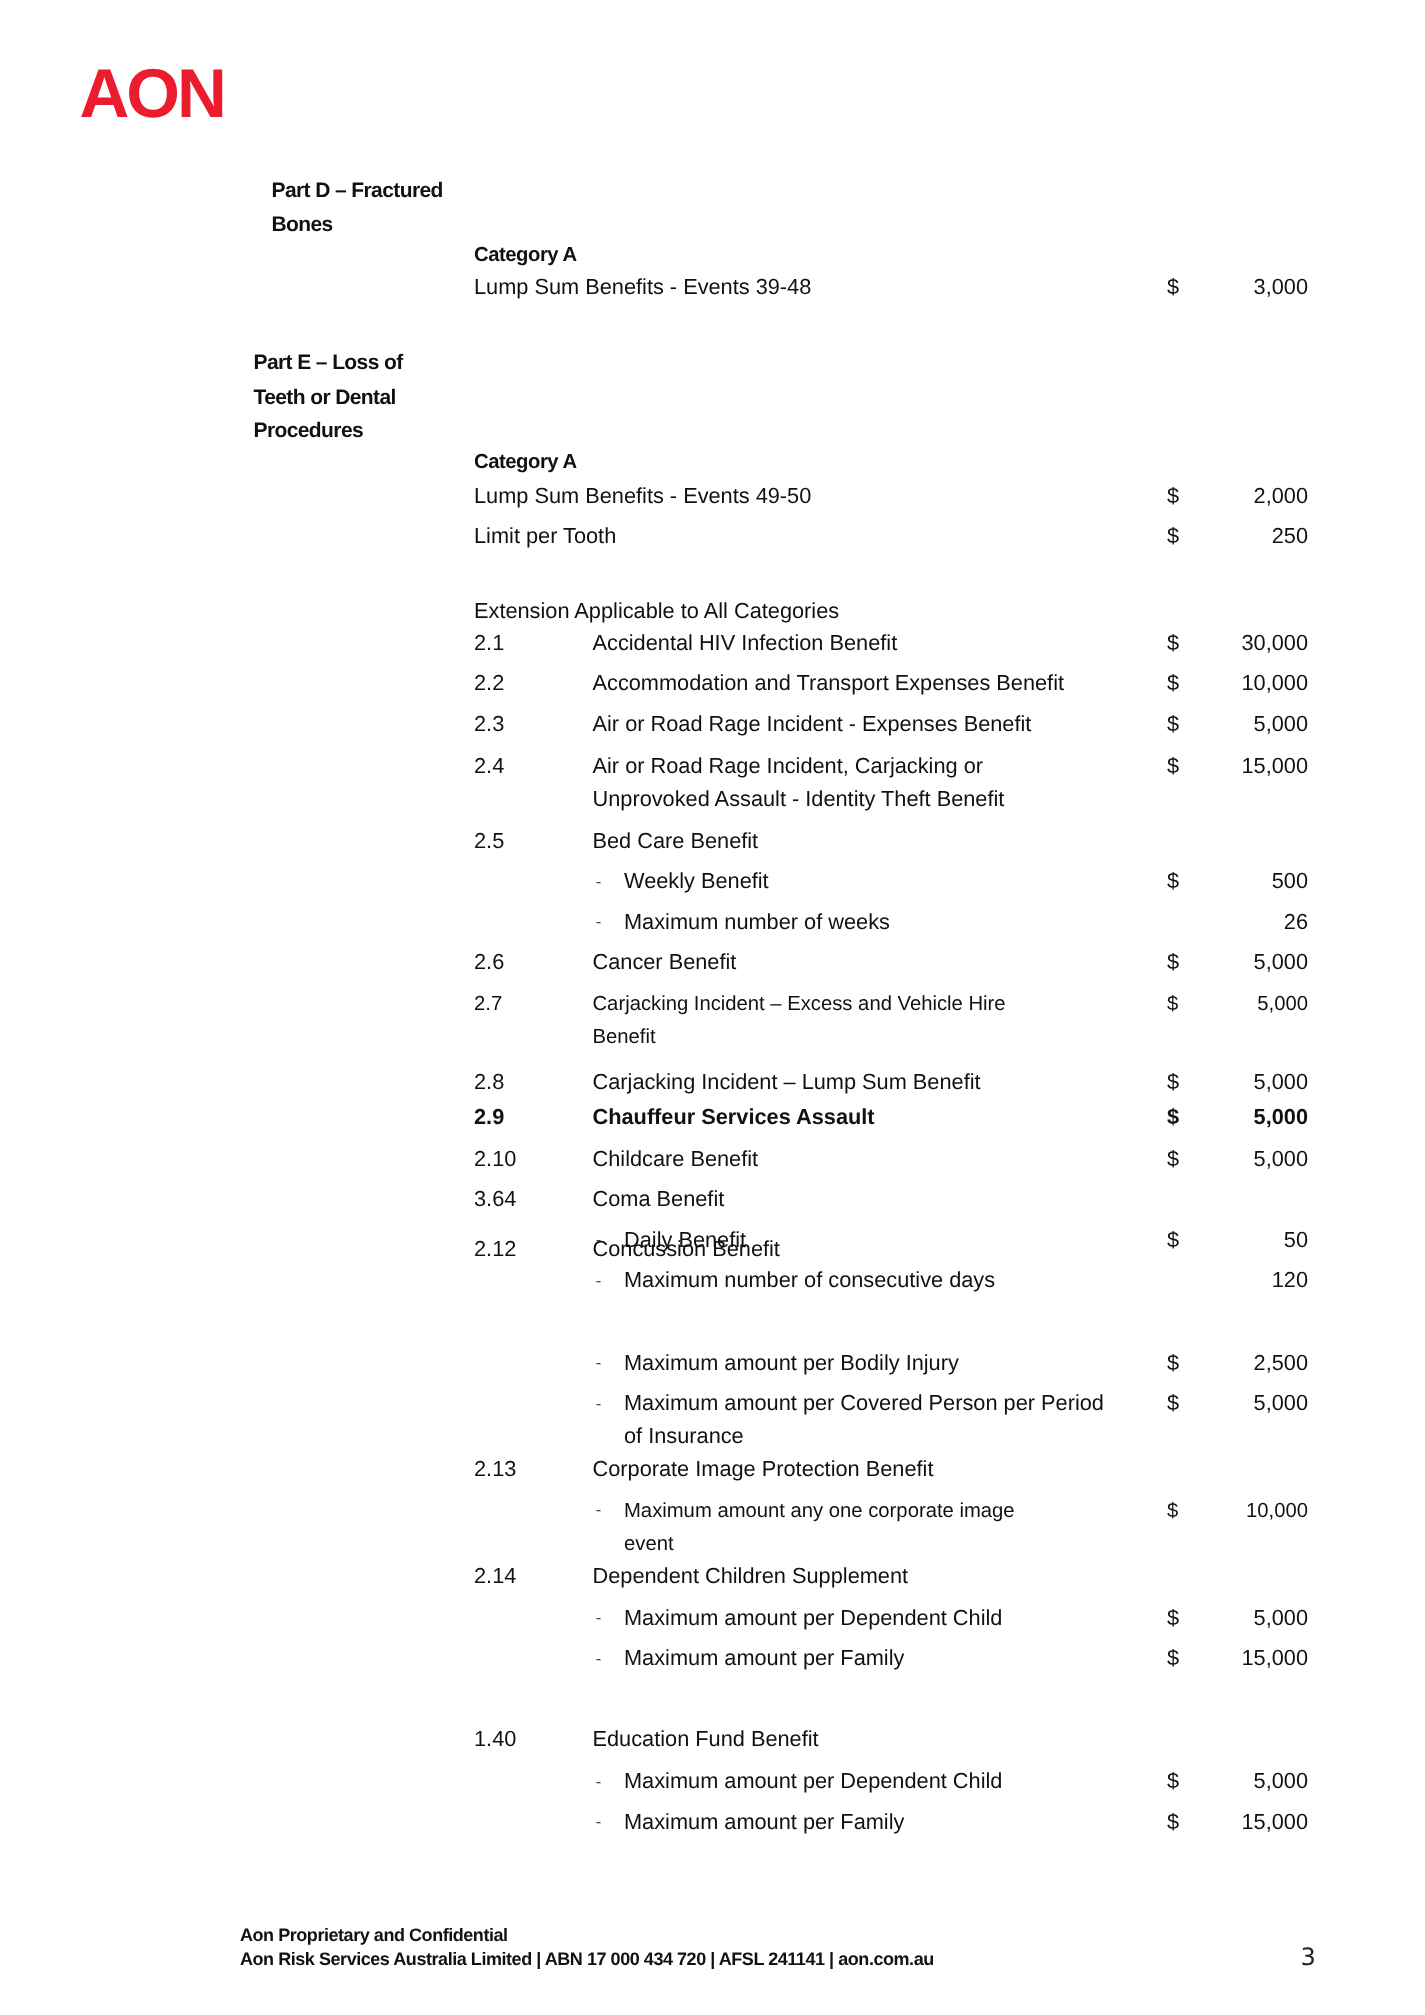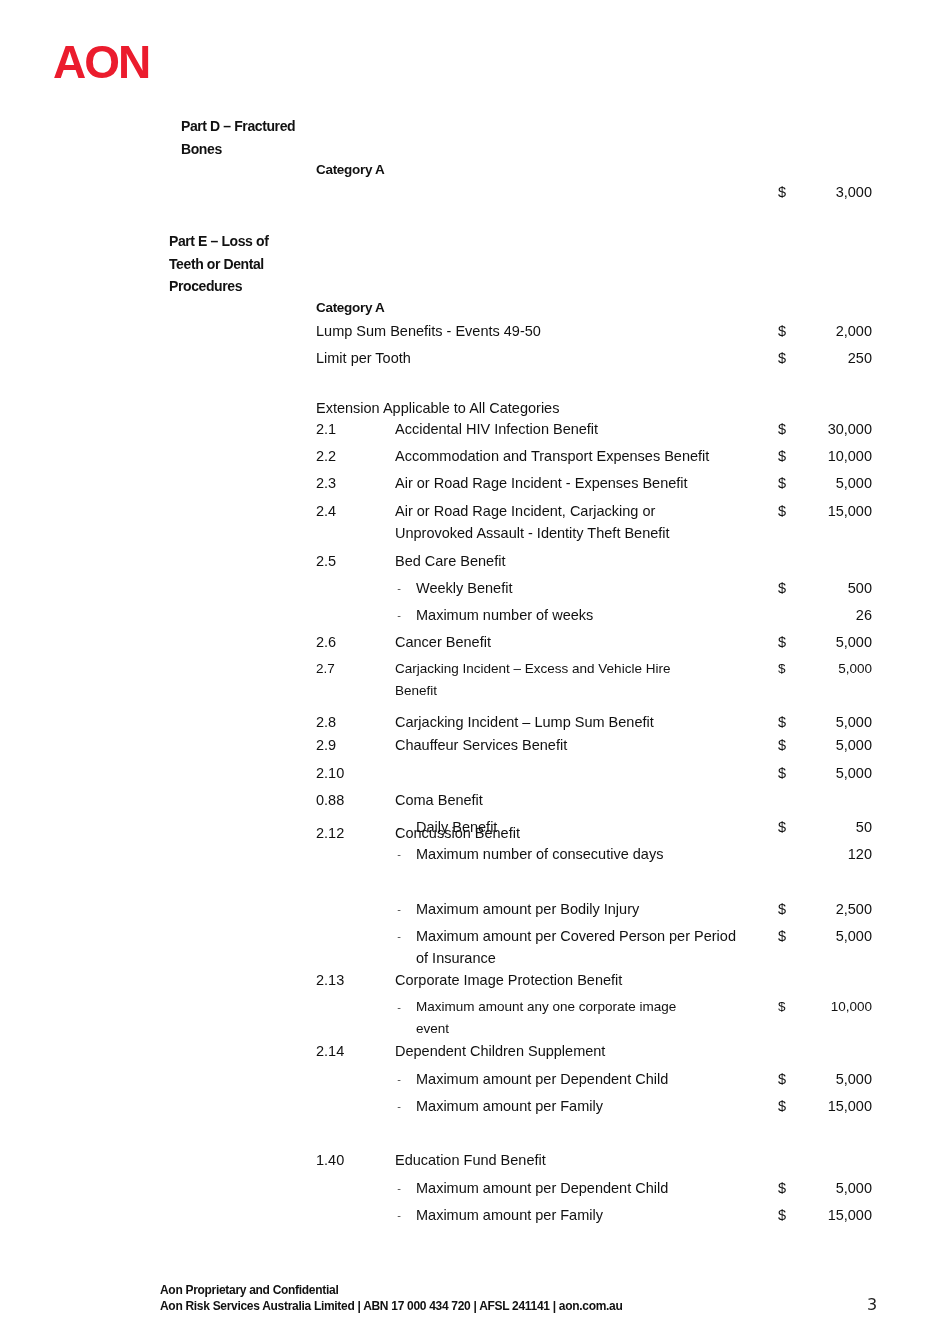--- a/index.html
+++ b/index.html
@@ -30,20 +30,21 @@
     <text x="0" y="40" font-family="Liberation Sans, sans-serif" font-weight="bold" font-size="46" fill="#eb1c2d" letter-spacing="-2">AON</text>
   </svg>
 </div>
 
 <div class="part-title" style="top:115px;margin-left:12px;">
   <div>Part D – Fractured</div>
   <div>Bones</div>
 </div>
 <div class="cat" style="top:160px;">Category A</div>
 <div class="row" style="top:181px;">
+  <span class="plain-label">Lump Sum Benefits - Events 39-48</span>
   <span class="dollar">$</span>
   <span class="amount">3,000</span>
 </div>
 
 <div class="part-title" style="top:230px;">
   <div>Part E – Loss of</div>
   <div>Teeth or Dental</div>
   <div>Procedures</div>
 </div>
 <div class="cat" style="top:298px;">Category A</div>
@@ -122,35 +123,36 @@
   <span class="amount">5,000</span>
 </div>
 
 <div class="row" style="top:711px;">
   <span class="num">2.8</span>
   <span class="label">Carjacking Incident – Lump Sum Benefit</span>
   <span class="dollar">$</span>
   <span class="amount">5,000</span>
 </div>
 
-<div class="row" style="top:734px;">
+<div class="row" style="top:734px;font-weight:bold;">
   <span class="num">2.9</span>
-  <span class="label">Chauffeur Services Benefit</span>
+  <span class="label">Chauffeur Services Assault</span>
   <span class="dollar">$</span>
   <span class="amount">5,000</span>
 </div>
 
 <div class="row" style="top:762px;">
   <span class="num">2.10</span>
+  <span class="label">Childcare Benefit</span>
   <span class="dollar">$</span>
   <span class="amount">5,000</span>
 </div>
 
 <div class="row" style="top:789px;">
-  <span class="num">0.88</span>
+  <span class="num">3.64</span>
   <span class="label">Coma Benefit</span>
 </div>
 <div class="row" style="top:816px;">
   <span class="bullet">-</span>
   <span class="sub-label">Daily Benefit</span>
   <span class="dollar">$</span>
   <span class="amount">50</span>
 </div>
 <div class="row" style="top:843px;">
   <span class="bullet">-</span>

